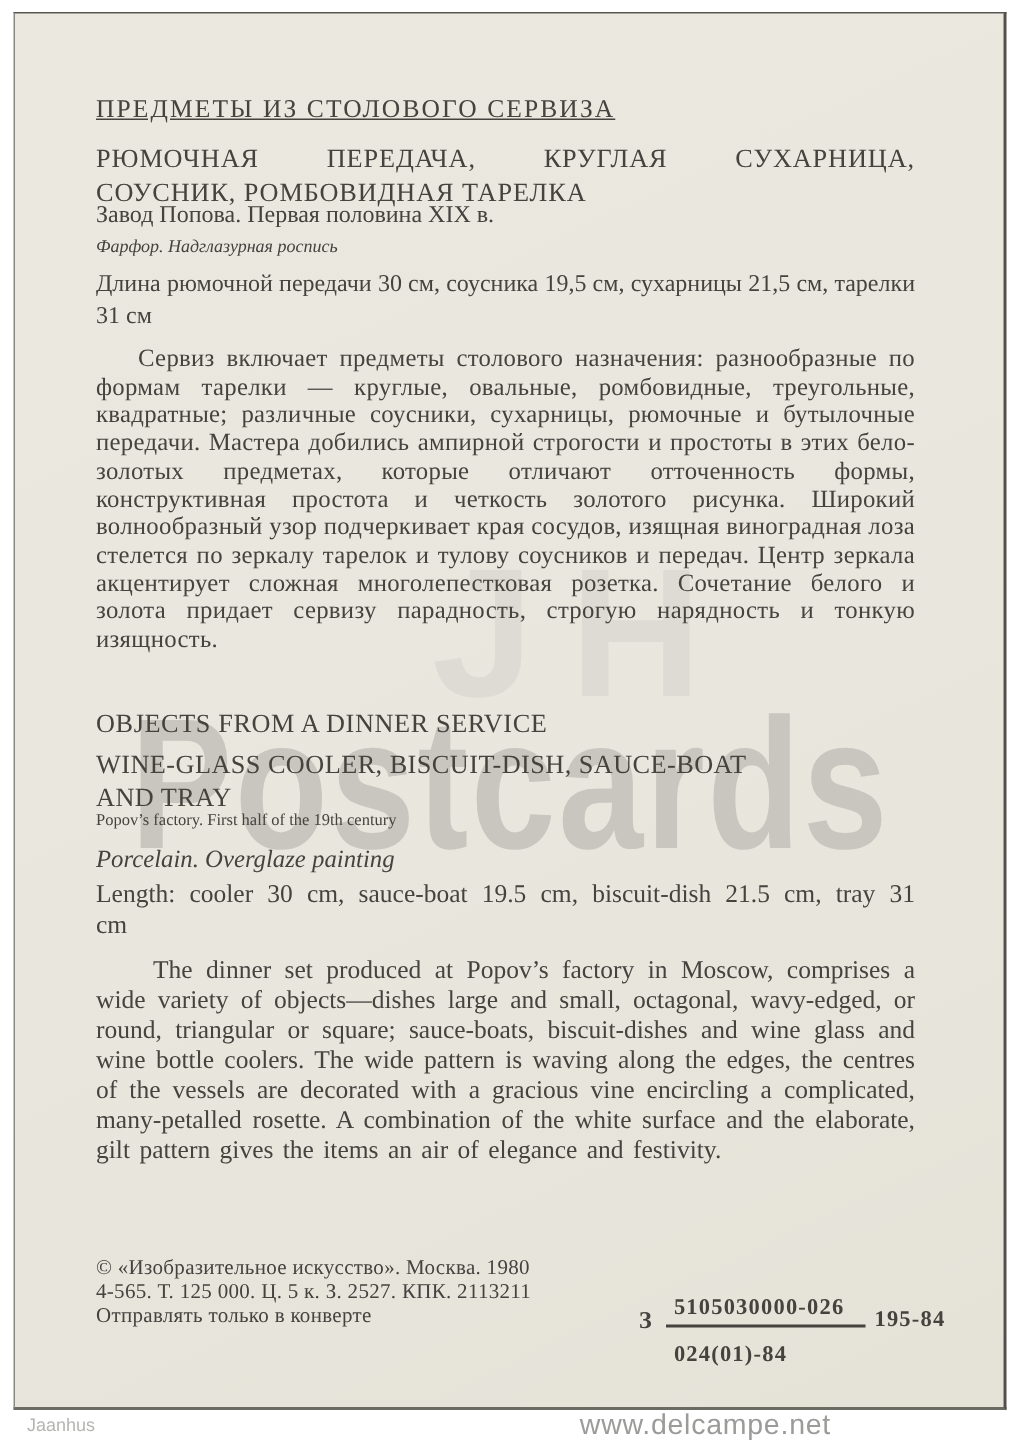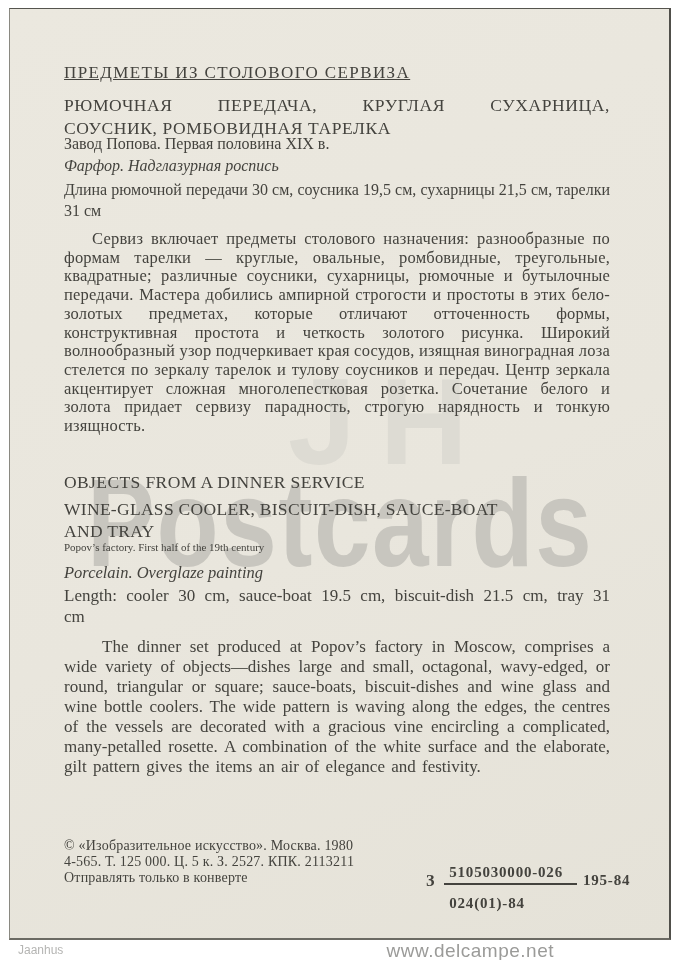--- a/index.html
+++ b/index.html
@@ -16,21 +16,21 @@
   .blk{position:absolute;left:54px;width:546px;z-index:3;}
   .wm{position:absolute;z-index:1;font-family:"Liberation Sans", sans-serif;font-weight:bold;
       line-height:1;white-space:nowrap;user-select:none;}
   .wm-jh{left:278px;top:352px;font-size:122px;letter-spacing:24px;color:var(--watermark-faint);}
   .wm-large{left:77px;top:452px;font-size:124px;letter-spacing:2px;color:var(--watermark-strong);
             transform:scaleX(0.82);transform-origin:left top;}
   .ru-title{top:54px;font-size:17px;letter-spacing:1.4px;text-decoration:underline;}
   .ru-subtitle{top:85px;font-size:17.5px;line-height:22.5px;letter-spacing:0.6px;}
   .stretch{text-align:justify;text-align-last:justify;}
   .ru-factory{top:126px;font-size:16px;}
-  .ru-material{top:148px;font-size:16px;font-style:italic;font-family:Liberation Serif, serif;}
+  .ru-material{top:148px;font-size:12px;font-style:italic;font-family:Liberation Serif, serif;}
   .ru-dims{top:170px;font-size:16px;line-height:21px;text-align:justify;}
   .ru-para{top:221px;font-size:16.5px;line-height:18.7px;text-align:justify;text-indent:28px;
            letter-spacing:0.2px;}
   .en-title{top:463px;font-size:17.5px;letter-spacing:0.4px;}
   .en-subtitle{top:490px;font-size:17.5px;line-height:21.5px;letter-spacing:0.3px;}
   .en-factory{top:532px;font-size:11px;}
   .en-material{top:554px;font-size:16.5px;font-style:italic;}
   .en-dims{top:577px;font-size:17px;line-height:20.5px;text-align:justify;word-spacing:4px;}
   .en-para{top:628px;font-size:17px;line-height:20px;text-align:justify;text-indent:38px;
            word-spacing:2px;}

